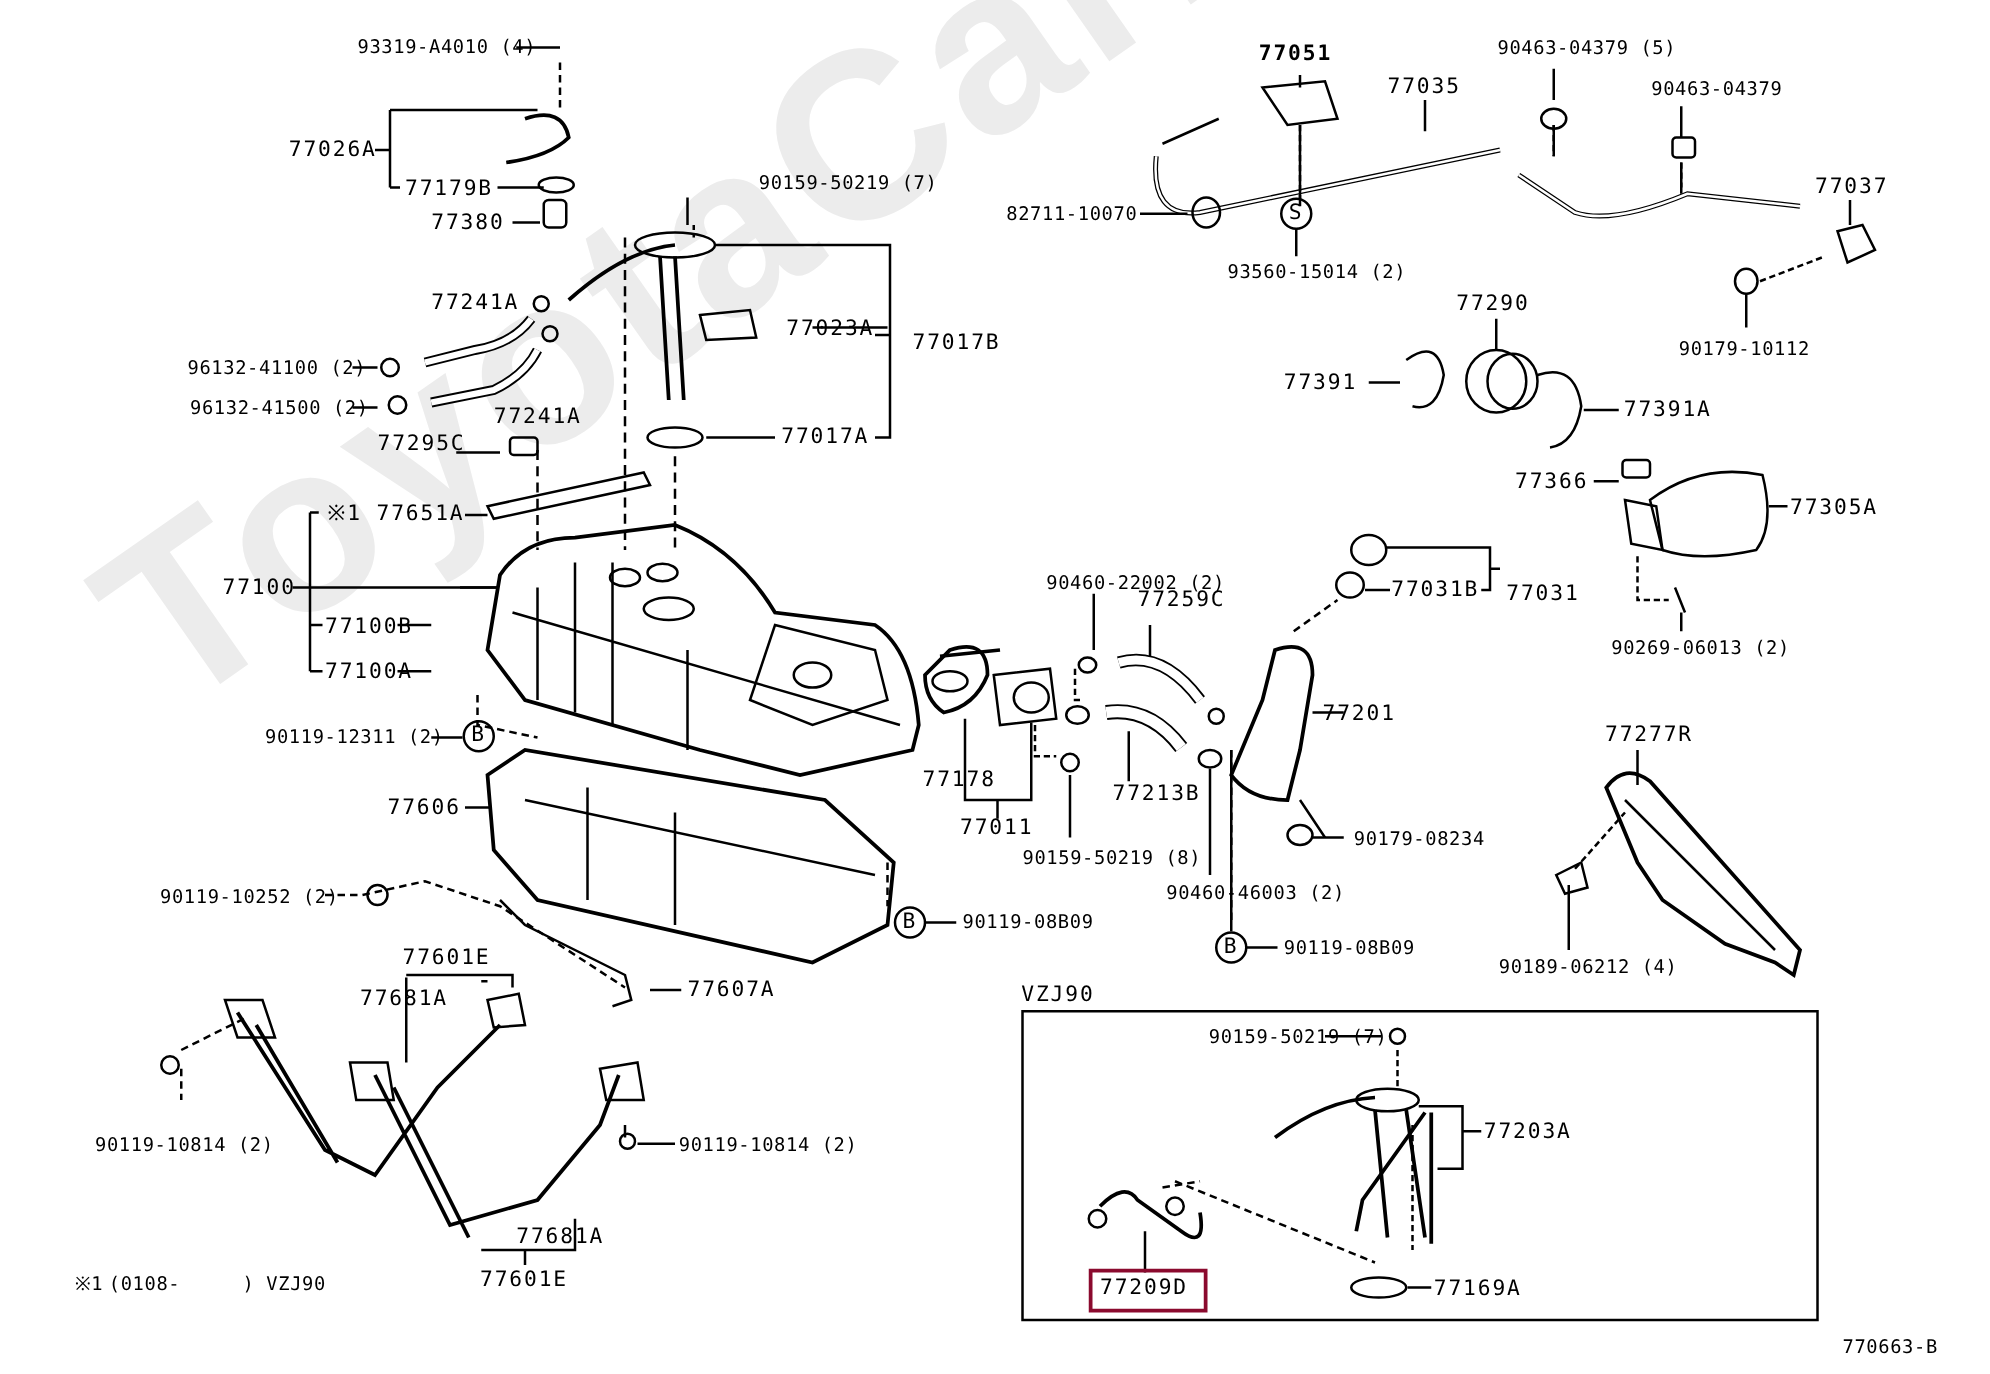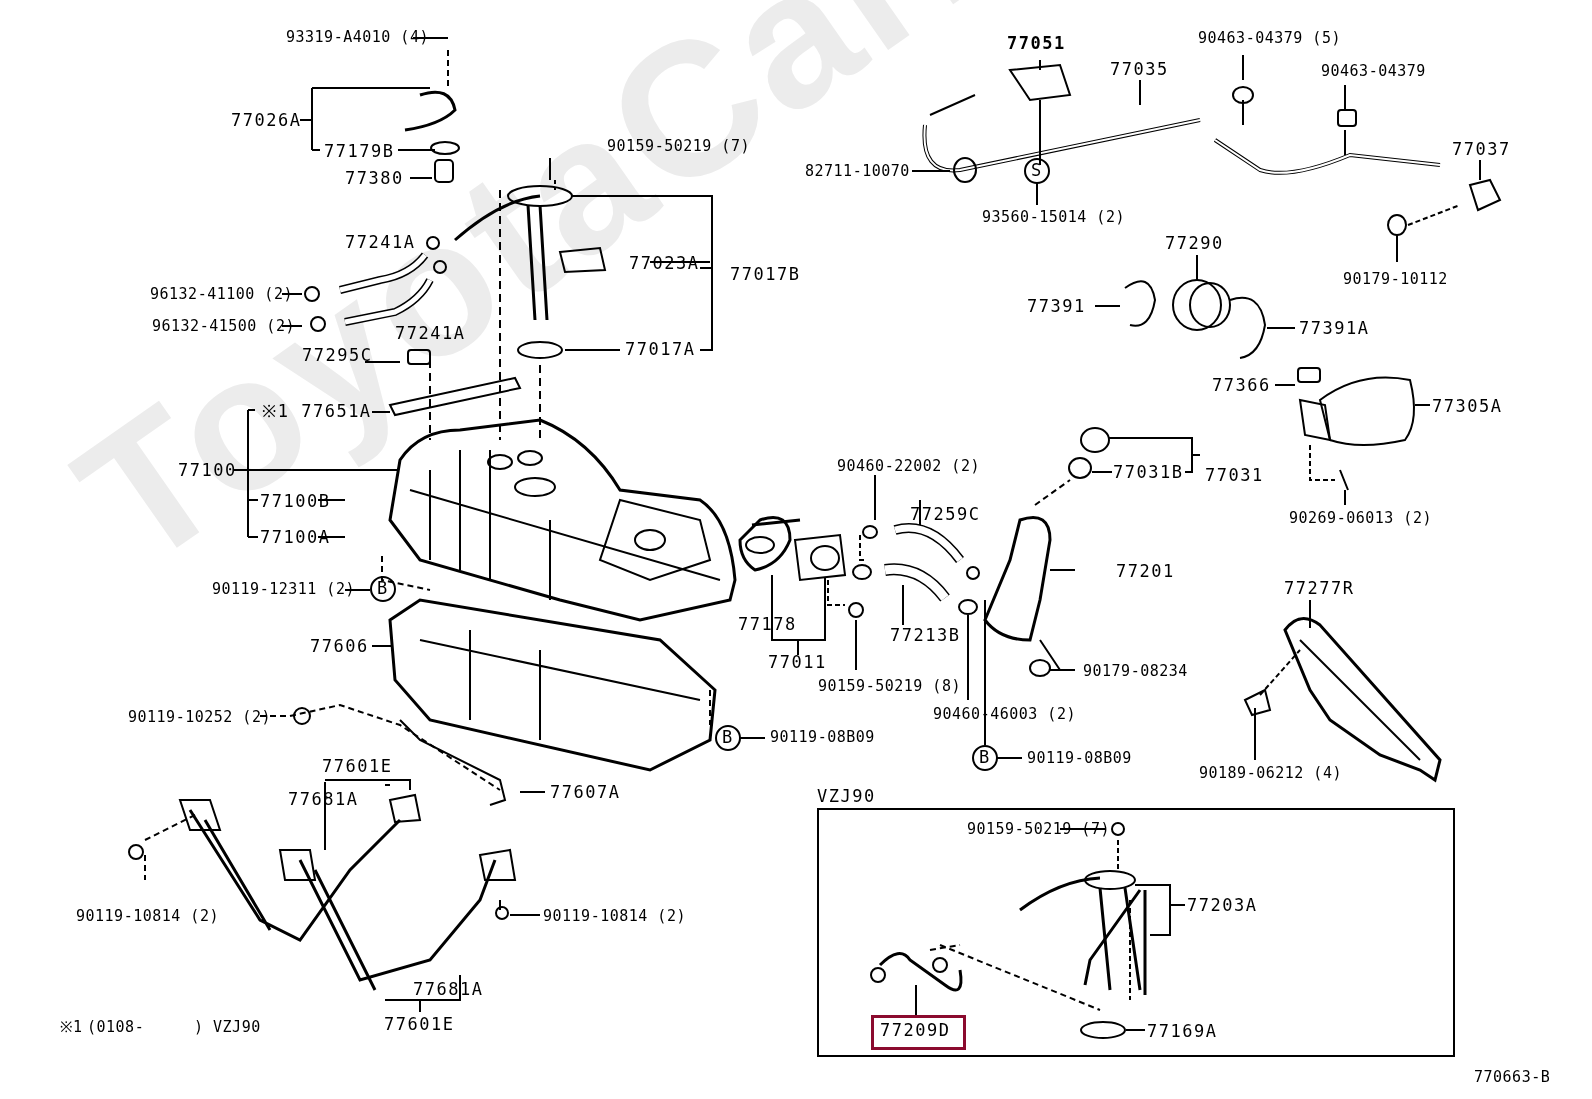--- a/index.html
+++ b/index.html
@@ -242,22 +242,22 @@
   <div class="lbl big" style="left:1165px; top:235px;">77290</div>
   <div class="lbl big" style="left:1027px; top:298px;">77391</div>
   <div class="lbl big" style="left:1299px; top:320px;">77391A</div>
   <div class="lbl big" style="left:1212px; top:377px;">77366</div>
   <div class="lbl big" style="left:1432px; top:398px;">77305A</div>
   <div class="lbl big" style="left:1205px; top:447px;margin-top:20px;">77031</div>
   <div class="lbl big" style="left:1113px; top:464px;">77031B</div>
   <div class="lbl" style="left:1289px; top:511px;">90269-06013 (2)</div>
 
   <div class="lbl" style="left:837px; top:459px;">90460-22002 (2)</div>
-  <div class="lbl big" style="left:910px; top:506px;">77259C</div>
-  <div class="lbl big" style="left:1116px; top:563px;">77201</div>
+  <div class="lbl big" style="left:910px; top:472px;">77259C</div>
+  <div class="lbl big" style="left:1058px; top:563px;">77201</div>
   <div class="lbl big" style="left:738px; top:616px;">77178</div>
   <div class="lbl big" style="left:768px; top:654px;">77011</div>
   <div class="lbl big" style="left:890px; top:627px;">77213B</div>
   <div class="lbl" style="left:818px; top:679px;">90159-50219 (8)</div>
   <div class="lbl" style="left:1083px; top:664px;">90179-08234</div>
   <div class="lbl" style="left:933px; top:707px;">90460-46003 (2)</div>
   <div class="lbl big" style="left:1284px; top:580px;">77277R</div>
   <div class="lbl" style="left:1199px; top:766px;">90189-06212 (4)</div>
 
   <div class="lbl big" style="left:817px; top:788px;">VZJ90</div>

